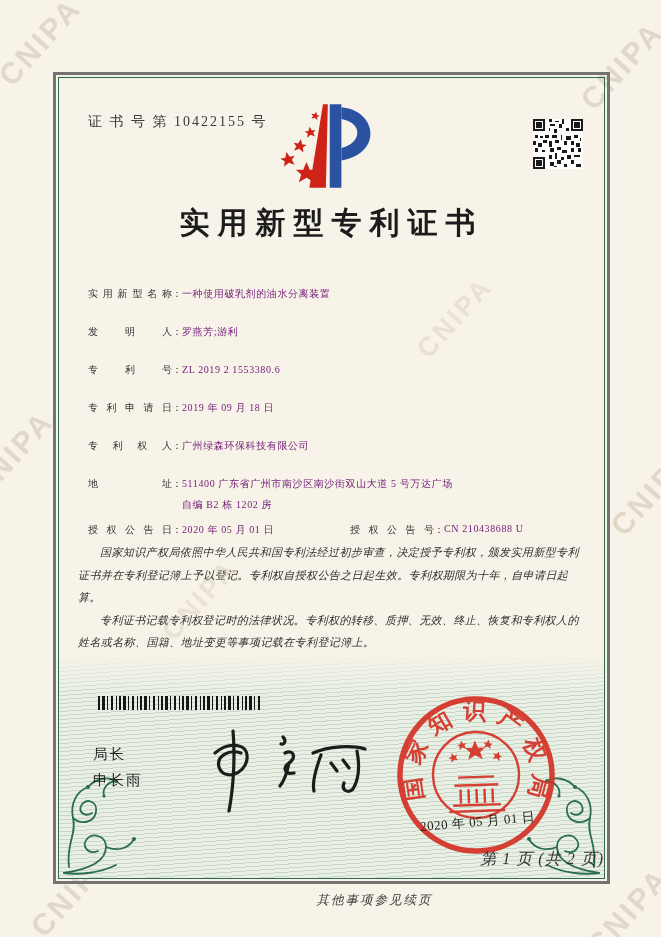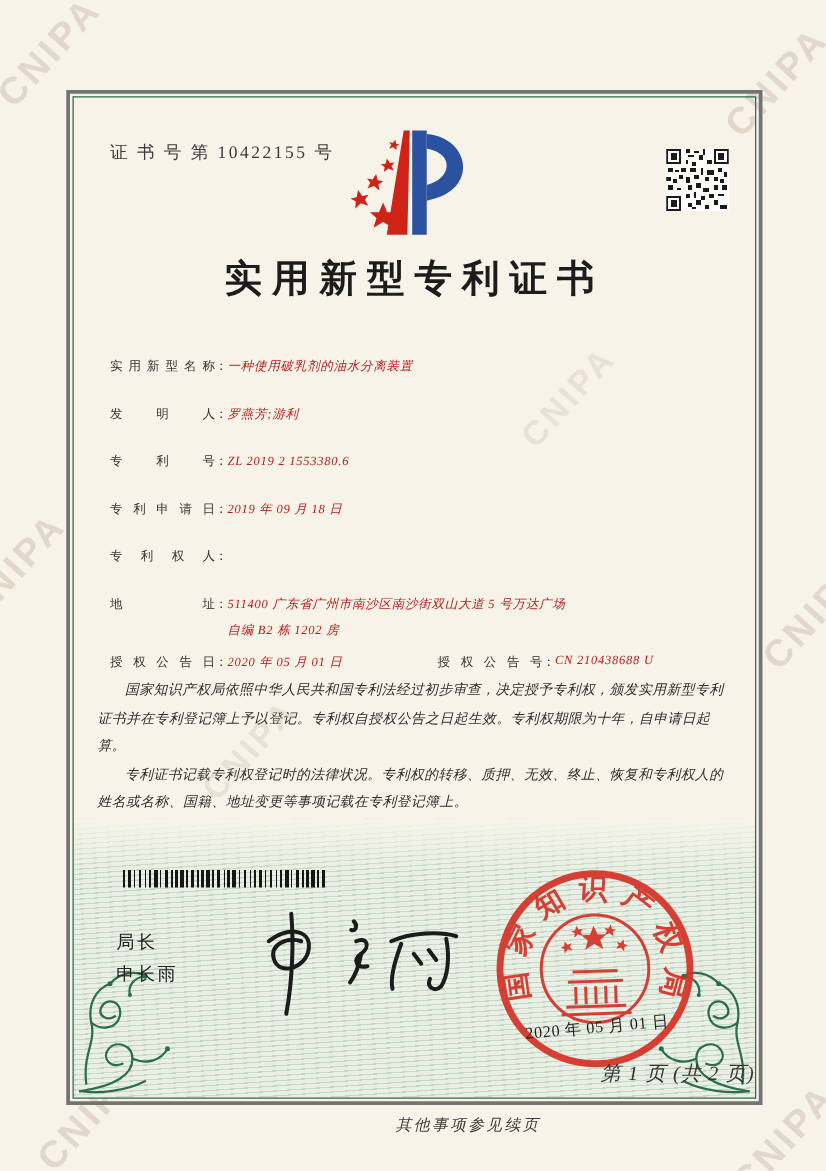--- a/index.html
+++ b/index.html
@@ -56,21 +56,21 @@
 
   
   .fields{position:absolute;left:32px;top:208px;width:492px;font-size:10px;z-index:5;}
   .frow{display:flex;align-items:flex-start;line-height:21px;margin-bottom:17px;}
   .flabel{
     display:inline-block;width:84px;
     text-align:justify;text-align-last:justify;
     color:#333;flex:none;
   }
   .fcolon{flex:none;color:#333;}
-  .fvalue{color:#b91c1c;letter-spacing:0.6px;white-space:pre-line;font-style:italic;}
+  .fvalue{color:#701a75;letter-spacing:0.6px;white-space:pre-line;}
   .frow.addr{margin-bottom:8px;}
   .frow-pair{display:flex;}
   .frow-pair .pair1{width:262px;flex:none;display:flex;}
   .frow-pair .pair2{display:flex;}
 
   
   .paras{
     position:absolute;left:22px;top:466px;width:512px;
     font-size:11px;line-height:22.6px;font-style:italic;
     color:#2e2e2e;z-index:5;letter-spacing:0.4px;
@@ -240,20 +240,21 @@
         <span class="fvalue">ZL 2019 2 1553380.6</span>
       </div>
       <div class="frow">
         <span class="flabel">专利申请日</span>
           <span class="fcolon">：</span>
         <span class="fvalue">2019 年 09 月 18 日</span>
       </div>
       <div class="frow">
         <span class="flabel">专利权人</span>
           <span class="fcolon">：</span>
+        <span class="fvalue">广州绿森环保科技有限公司</span>
       </div>
       <div class="frow addr">
         <span class="flabel">地址</span>
           <span class="fcolon">：</span>
         <span class="fvalue">511400 广东省广州市南沙区南沙街双山大道 5 号万达广场
 自编 B2 栋 1202 房</span>
       </div>
       <div class="frow-pair">
         <div class="pair1">
           <span class="flabel">授权公告日</span>

